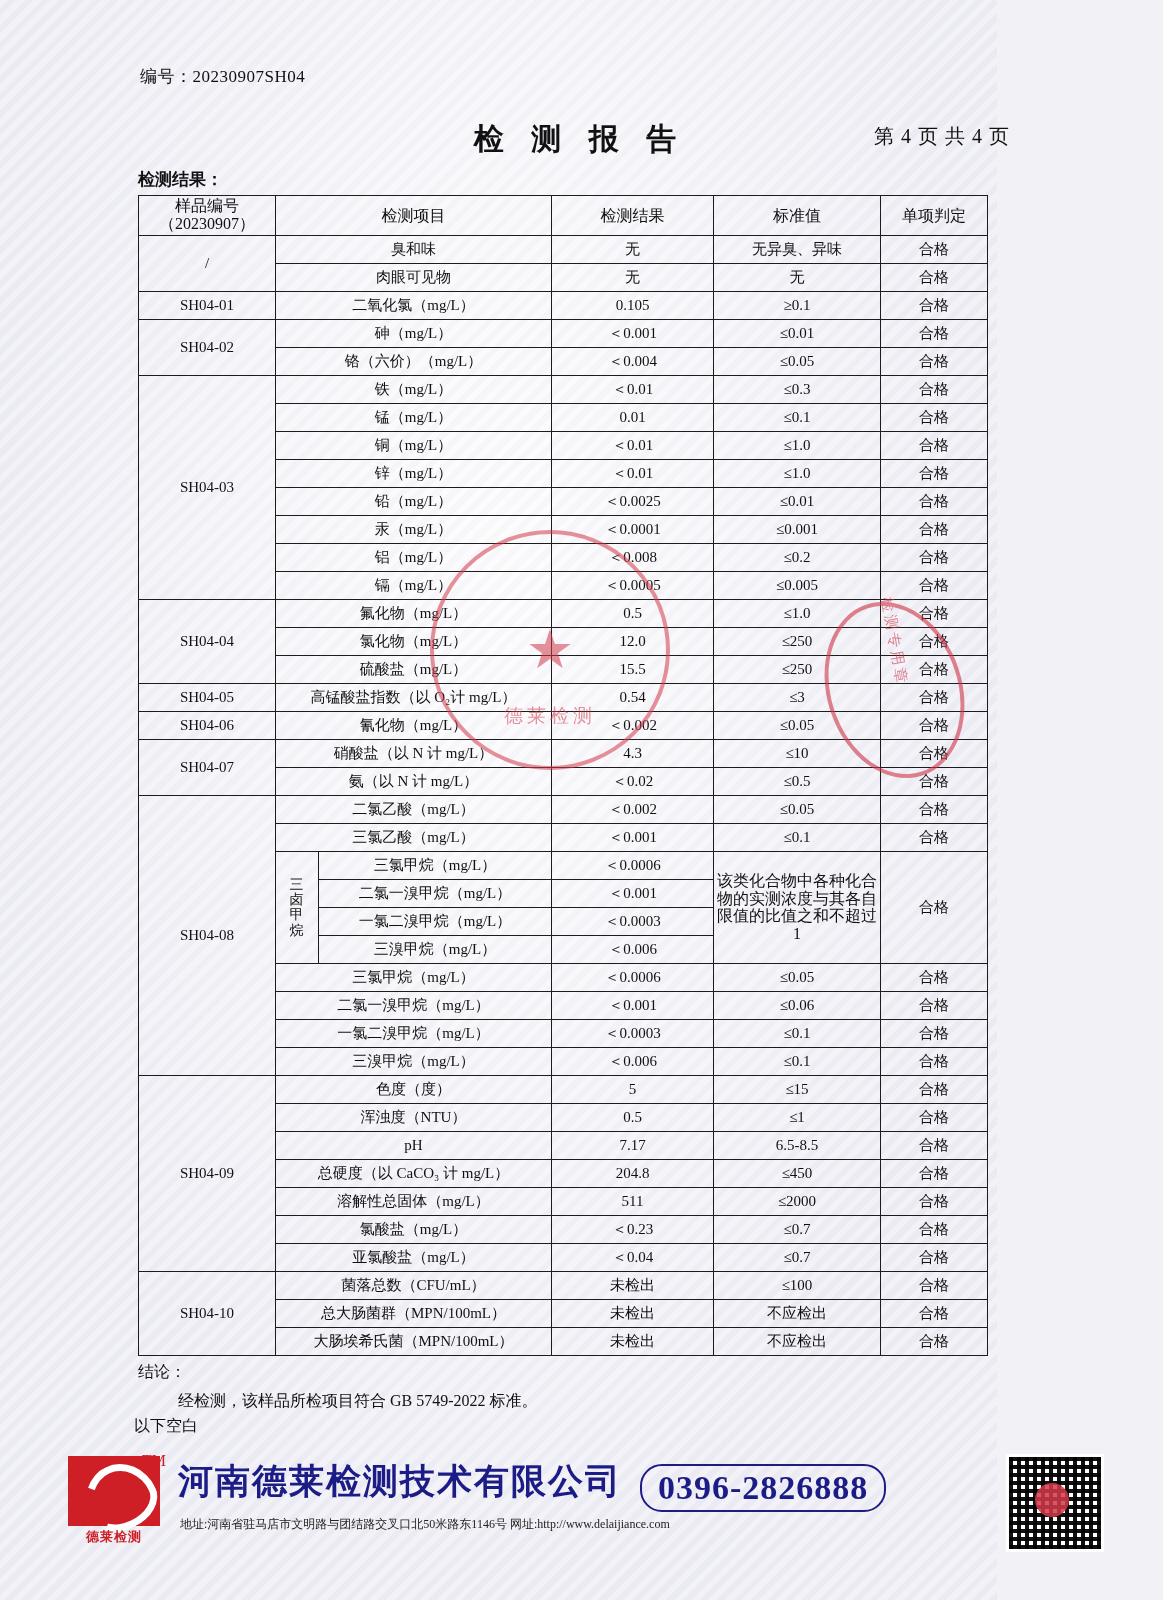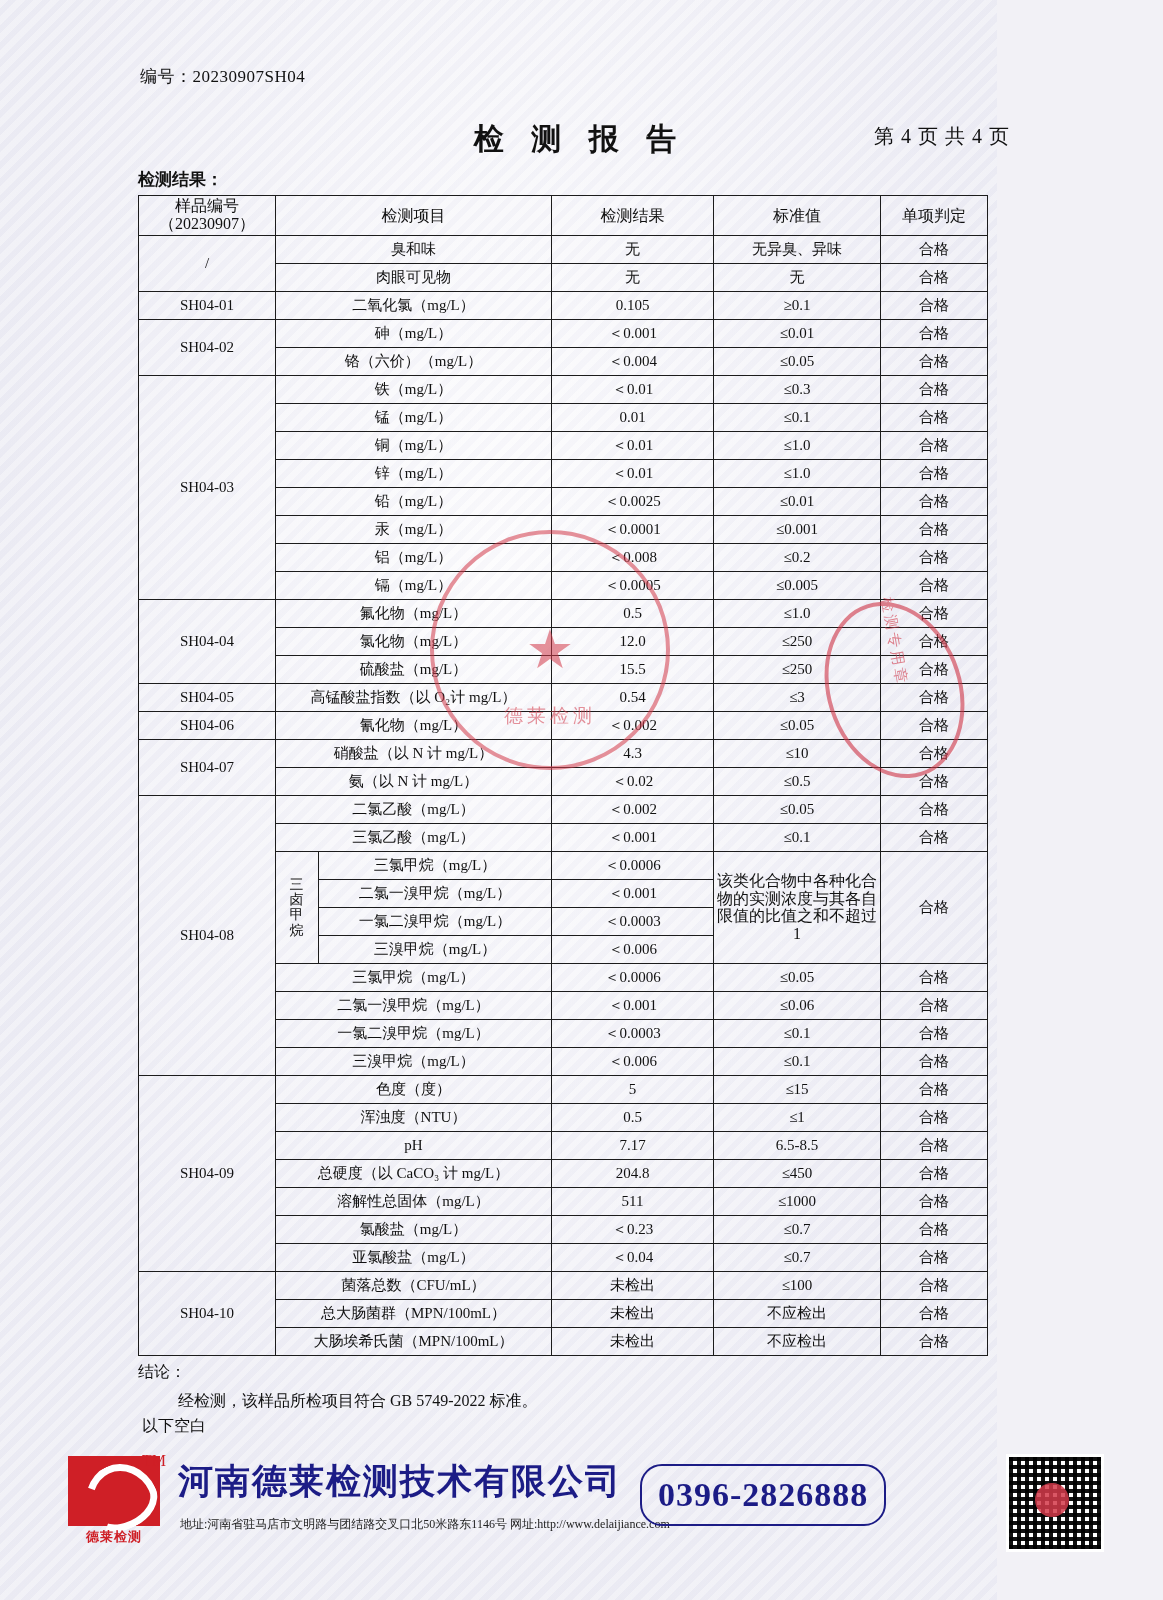--- a/index.html
+++ b/index.html
@@ -112,21 +112,21 @@
     margin-top: 6px;
     margin-left: 18px;
     font-size: 16px;
   }
   .concl-body {
     margin-left: 58px;
     margin-top: 8px;
     font-size: 16px;
   }
   .concl-empty {
-    margin-left: 22px;
+    margin-left: 14px;
     margin-top: 4px;
     font-size: 16px;
   }
   
   .seal {
     position: absolute;
     left: 430px;
     top: 530px;
     width: 240px;
     height: 240px;
@@ -249,21 +249,21 @@
     top: 66px;
     font-size: 12px;
     color: #222;
   }
   .phone-box {
     position: absolute;
     left: 580px;
     top: 14px;
     border: 2px solid #1c1c86;
     border-radius: 22px;
-    padding: 10px 16px;
+    padding: 3px 16px;
     color: #1c1c86;
     font-size: 34px;
     font-weight: bold;
     letter-spacing: 1px;
   }
   .qr {
     position: absolute;
     right: 6px;
     top: 4px;
     width: 92px;
@@ -536,21 +536,21 @@
         </tr>
         <tr>
           <td colspan="2">总硬度（以 CaCO₃ 计 mg/L）</td>
           <td>204.8</td>
           <td>≤450</td>
           <td>合格</td>
         </tr>
         <tr>
           <td colspan="2">溶解性总固体（mg/L）</td>
           <td>511</td>
-          <td>≤1000</td>
+          <td>≤2000</td>
           <td>合格</td>
         </tr>
         <tr>
           <td colspan="2">氯酸盐（mg/L）</td>
           <td>＜0.23</td>
           <td>≤0.7</td>
           <td>合格</td>
         </tr>
         <tr>
           <td colspan="2">亚氯酸盐（mg/L）</td>

